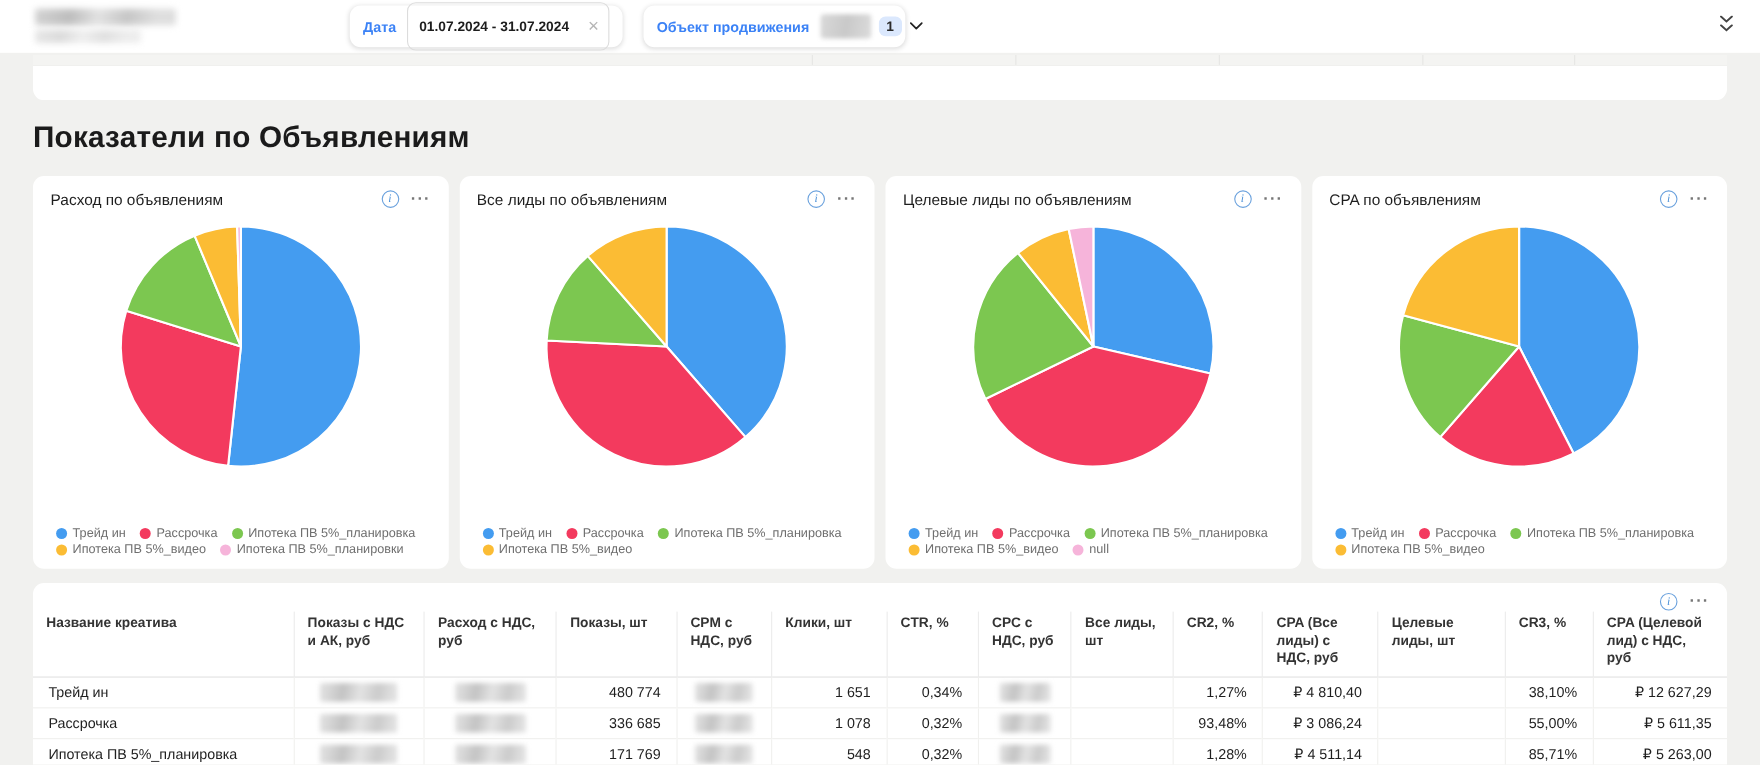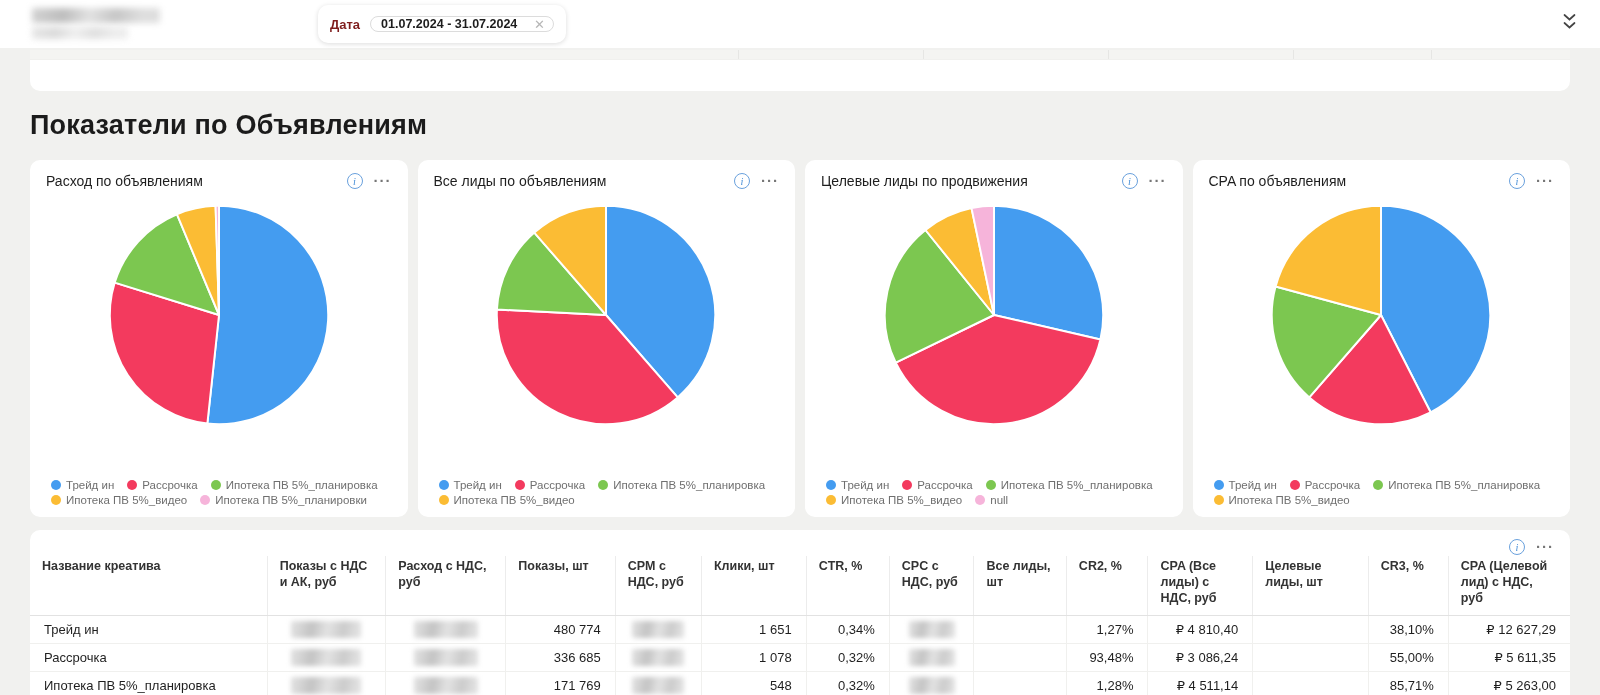--- a/index.html
+++ b/index.html
@@ -11,23 +11,23 @@
   
   .topbar { position:absolute; top:0; left:0; width:1600px; height:48px; background:#fff; }
   .logo { position:absolute; left:32px; top:8px; width:140px; height:34px; }
   .blurblock { background:linear-gradient(100deg,#cfcfcf 5%,#bdbdbd 25%,#e2e2e2 45%,#c6c6c6 65%,#dedede 85%); filter:blur(3px); border-radius:2px; }
   .logo .l1 { width:128px; height:15px; margin-bottom:4px; }
   .logo .l2 { width:96px; height:12px; opacity:.55; }
   .filter-card { position:absolute; top:5px; height:38px; background:#fff; border-radius:10px;
     box-shadow:0 1px 5px rgba(0,0,0,.14); display:flex; align-items:center; gap:10px; padding:0 12px; }
   .date-card { left:318px; width:248px; }
   .obj-card  { left:585px; width:238px; }
-  .flabel { font-size:13px; font-weight:700; color:#7f1d1d; white-space:nowrap; }
+  .flabel { font-size:13px; font-weight:700; color:#3b82f6; white-space:nowrap; }
   .date-input { display:flex; align-items:center; justify-content:space-between; flex:1;
-    border:1px solid #dcdcdc; border-radius:8px; height:16px; padding:0 8px 0 10px; cursor:pointer; }
+    border:1px solid #dcdcdc; border-radius:8px; height:44px; padding:0 8px 0 10px; cursor:pointer; }
   .date-val { font-size:12.5px; font-weight:700; color:#1d1d1d; white-space:nowrap; }
   .clear-x { color:#b6b6b6; font-size:13px; padding-left:6px; cursor:pointer; }
   .obj-select { display:flex; align-items:center; gap:7px; cursor:pointer; }
   .obj-blur { width:46px; height:22px; background:linear-gradient(100deg,#d9d9d9,#c9c9c9 50%,#dbdbdb); filter:blur(2px); border-radius:3px; }
   .badge { background:#dbe8fd; color:#2a2a2a; font-size:12.5px; font-weight:700; border-radius:6px; padding:2px 7px; }
   .chev { display:flex; align-items:center; }
   .collapse-btn { position:absolute; right:24px; top:14px; cursor:pointer; display:flex; flex-direction:column; gap:1px; }
   
   .remnant { position:absolute; top:50px; left:30px; width:1540px; height:41px; background:#fff; border-radius:0 0 10px 10px; overflow:hidden; }
   .remnant .strip { height:10px; background:#f4f4f2; position:relative; border-bottom:1px solid #f0f0ee; }
@@ -73,20 +73,32 @@
   </div>
 
   <div class="filter-card date-card">
     <span class="flabel">Дата</span>
     <div class="date-input">
       <span class="date-val">01.07.2024 - 31.07.2024</span>
       <span class="clear-x">✕</span>
     </div>
   </div>
 
+  <div class="filter-card obj-card">
+    <span class="flabel">Объект продвижения</span>
+    <div class="obj-select">
+      <div class="obj-blur"></div>
+      <span class="badge">1</span>
+      <span class="chev">
+        <svg width="12" height="8" viewBox="0 0 12 8">
+            <path d="M1 1 L6 6 L11 1" stroke="#222" stroke-width="1.6" fill="none" stroke-linecap="round" stroke-linejoin="round"></path>
+          </svg>
+      </span>
+    </div>
+  </div>
 
   <div class="collapse-btn">
     <svg width="13" height="7" viewBox="0 0 13 7">
         <path d="M1.5 1 L6.5 5.5 L11.5 1" stroke="#444" stroke-width="1.7" fill="none" stroke-linecap="round"></path>
       </svg>
     <svg width="13" height="7" viewBox="0 0 13 7">
         <path d="M1.5 1 L6.5 5.5 L11.5 1" stroke="#444" stroke-width="1.7" fill="none" stroke-linecap="round"></path>
       </svg>
   </div>
 </div>
@@ -174,21 +186,21 @@
           <span>Ипотека ПВ 5%_планировка</span>
         </span>
         <span class="legend-item">
           <span class="legend-dot" style="background: rgb(251, 188, 52);"></span>
           <span>Ипотека ПВ 5%_видео</span>
         </span>
       </div>
     </div>
     <div class="chart-card">
       <div class="card-head">
-        <span class="card-title">Целевые лиды по продвижения</span>
+        <span class="card-title">Целевые лиды по объявлениям</span>
         <div class="head-icons">
           <span class="info-icon">i</span>
           <span class="dots-icon">···</span>
         </div>
       </div>
       <div class="pie-wrap">
         <svg width="234" height="234" viewBox="0 0 240 240">
           <path d="M120 120 L120.00 8.00 A112 112 0 0 1 229.15 145.12 Z" fill="#449CF0" stroke="#fff" stroke-width="2" stroke-linejoin="round"></path>
           <path d="M120 120 L229.15 145.12 A112 112 0 0 1 19.27 168.96 Z" fill="#F33A5E" stroke="#fff" stroke-width="2" stroke-linejoin="round"></path>
           <path d="M120 120 L19.27 168.96 A112 112 0 0 1 49.70 32.81 Z" fill="#7CC750" stroke="#fff" stroke-width="2" stroke-linejoin="round"></path>

